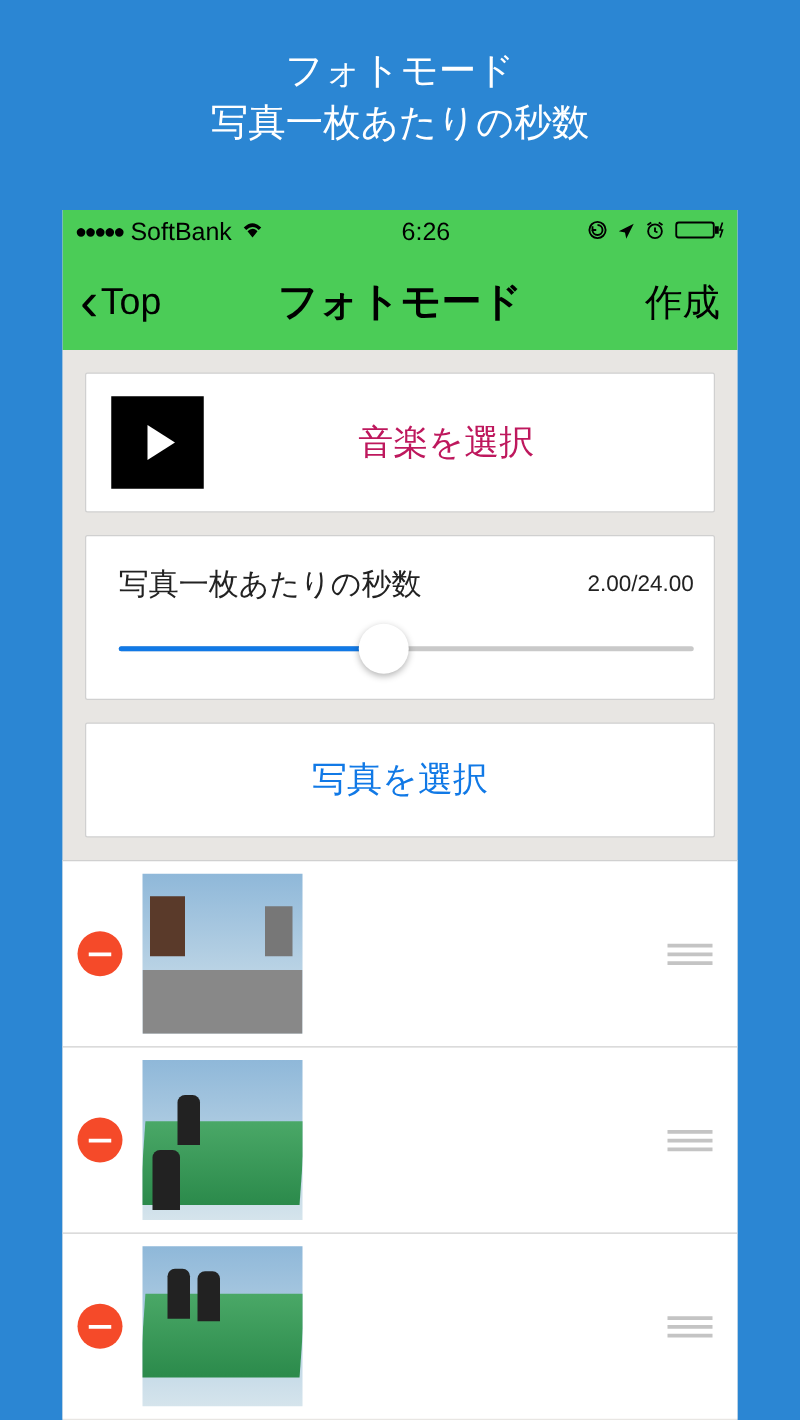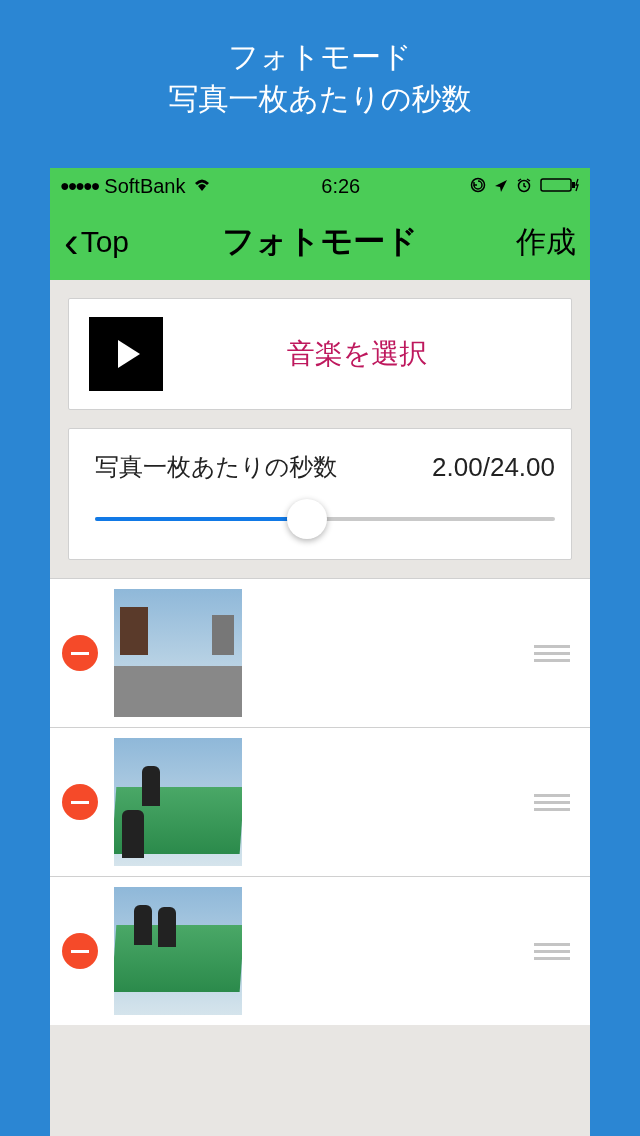--- a/index.html
+++ b/index.html
@@ -119,21 +119,21 @@
   padding: 22px 16px 36px 26px;
 }
 .seconds-row {
   display: flex;
   justify-content: space-between;
   align-items: center;
   font-size: 24px;
   color: #222;
   margin-bottom: 34px;
 }
-.seconds-value { font-size: 26px; }
+.seconds-value { font-size: 18px; }
 .slider {
   position: relative;
   height: 6px;
   cursor: pointer;
 }
 .slider-track-full {
   position: absolute;
   left: 0; right: 0; top: 0;
   height: 4px;
   background: #c9c9c9;
@@ -287,20 +287,21 @@
         <span>写真一枚あたりの秒数</span>
         <span class="seconds-value">2.00/24.00</span>
       </div>
       <div class="slider">
         <div class="slider-track-full"></div>
         <div class="slider-track-fill"></div>
         <div class="slider-thumb"></div>
       </div>
     </div>
 
+    <div class="card photo-select-card">写真を選択</div>
 
     <div class="photo-list">
 
       <div class="photo-row">
         <div class="delete-btn">
             <div class="delete-minus"></div>
           </div>
         <div class="thumb sky" aria-label="street-photo-1">
           <div class="building" style="left:6px;top:18px;width:28px;height:48px;"></div>
           <div class="building" style="right:8px;top:26px;width:22px;height:40px;background:#777;"></div>

